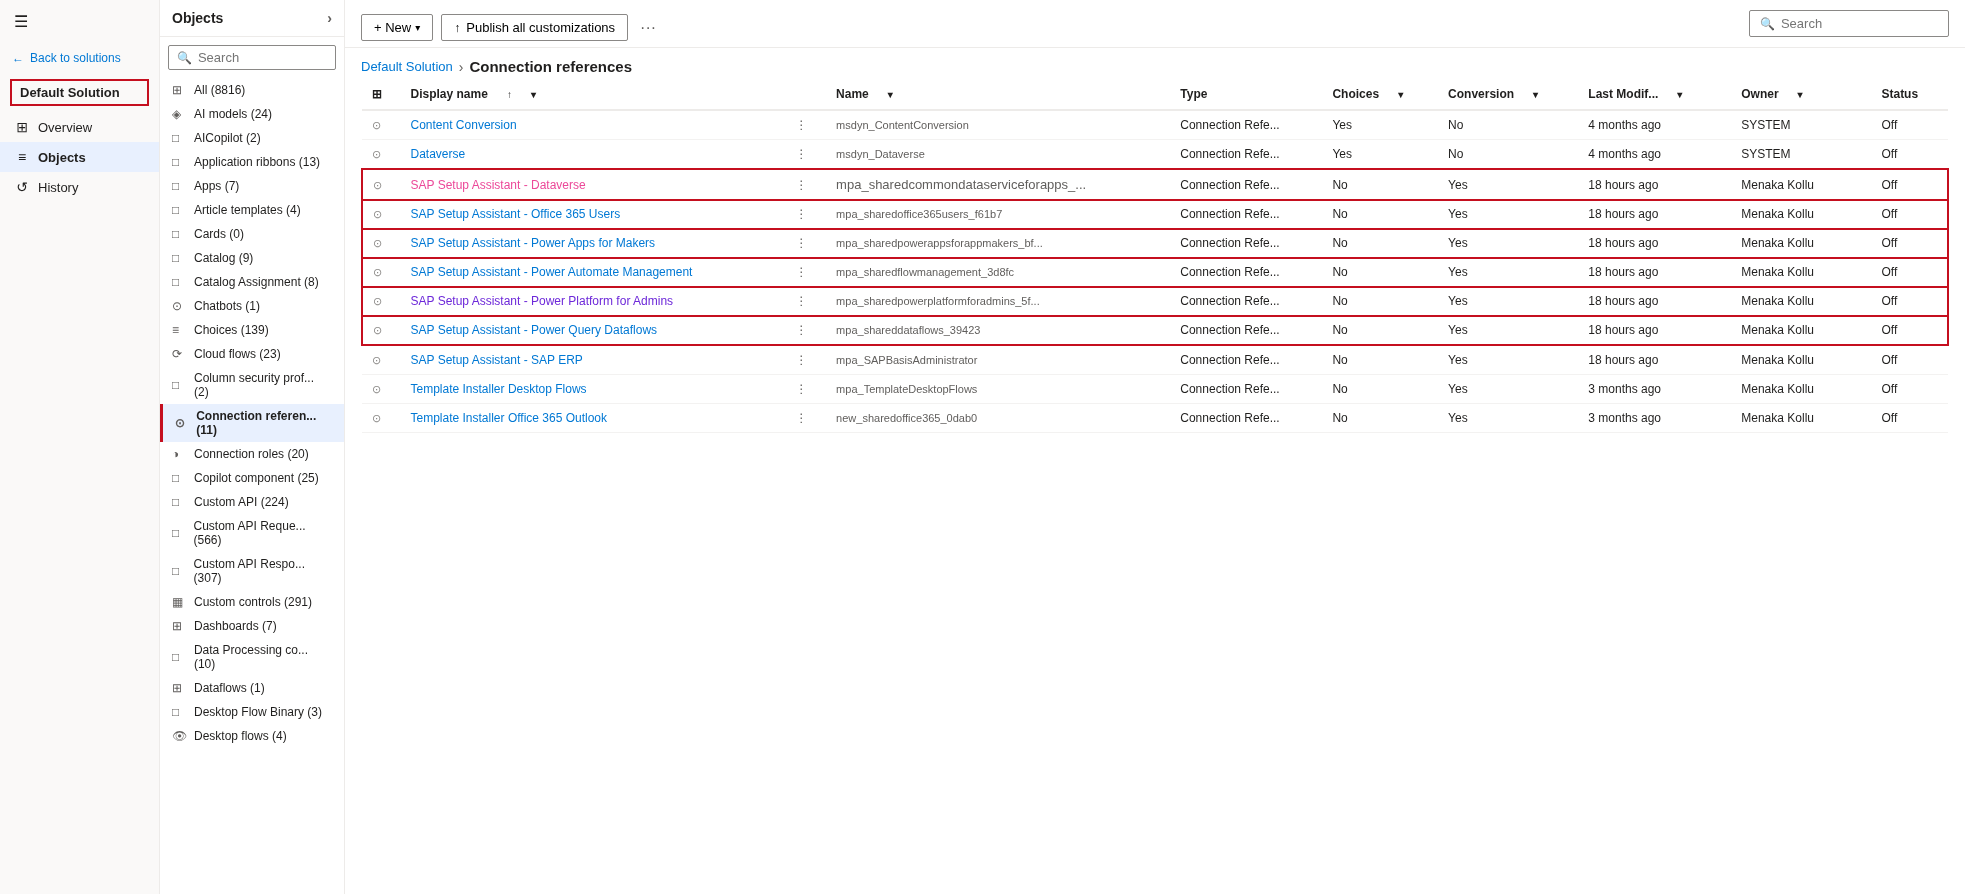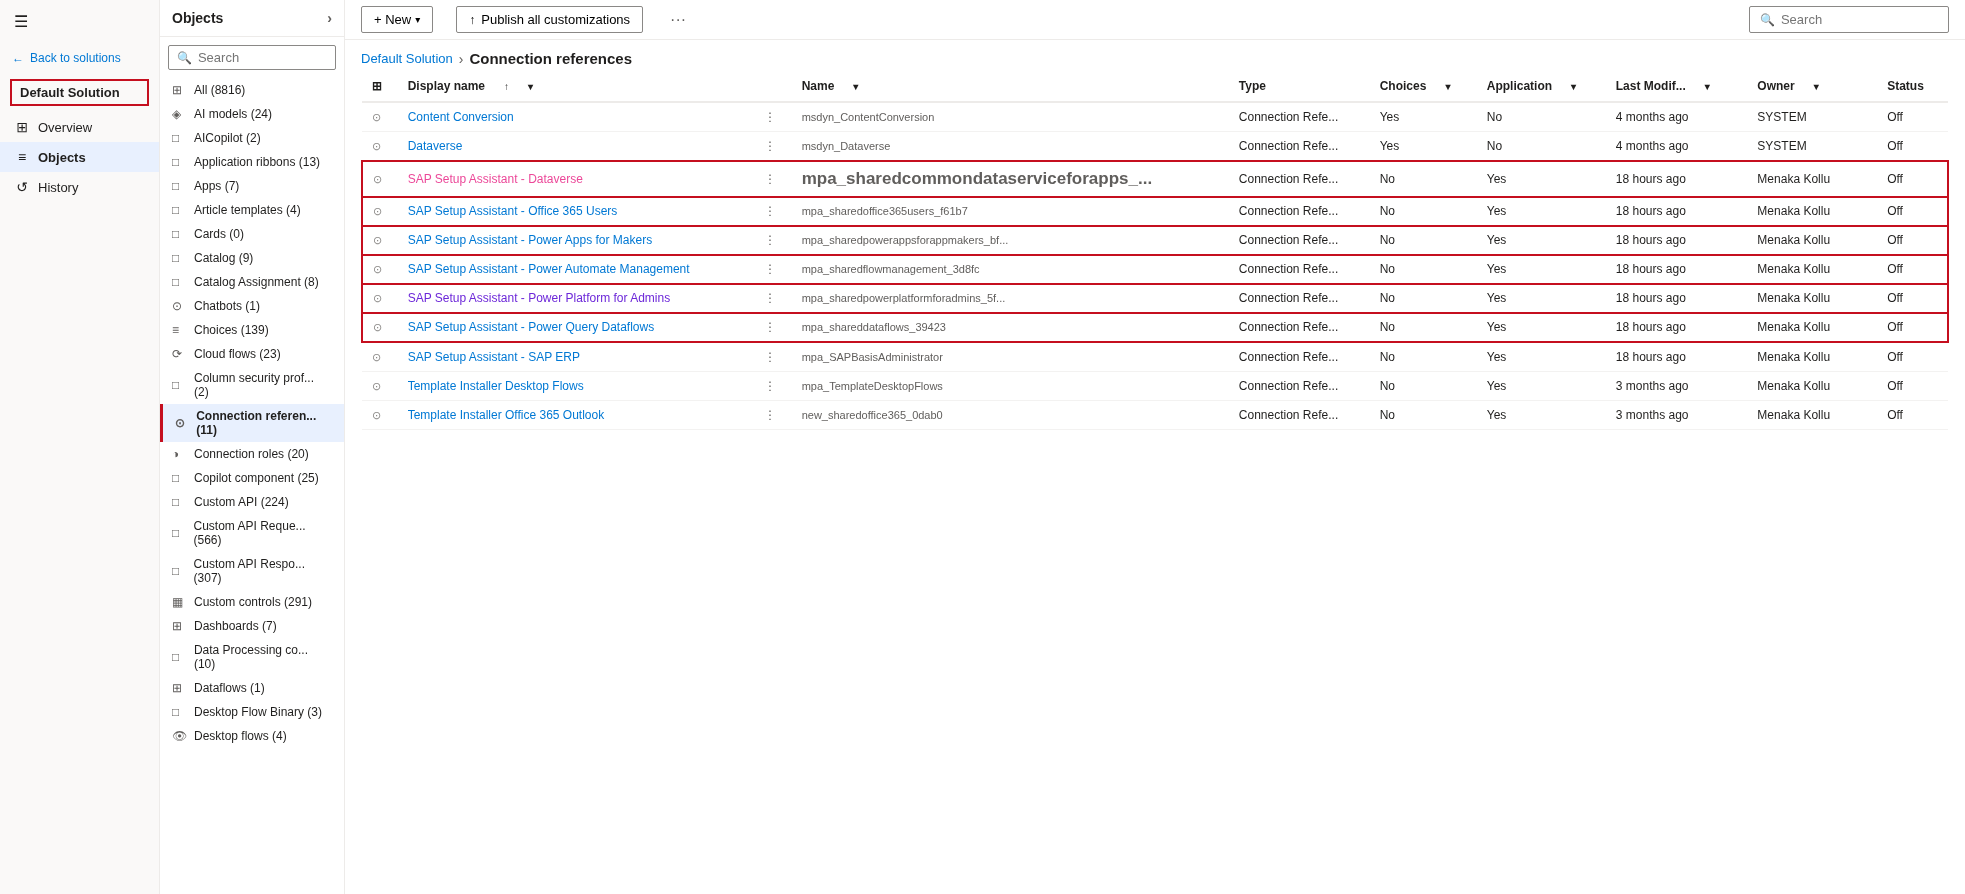--- a/index.html
+++ b/index.html
@@ -114,21 +114,22 @@
       display: flex;
       align-items: center;
       justify-content: space-between;
       padding: 6px 16px;
       border-bottom: 1px solid #edebe9;
       background: #fff;
     }
     .top-bar-left {
       display: flex;
       align-items: center;
-      gap: 23px;
+      gap: 8px;
+      margin-top: 8px;
     }
     .btn-new {
       display: flex;
       align-items: center;
       gap: 4px;
       padding: 5px 12px;
       border: 1px solid #8a8886;
       background: #fff;
       cursor: pointer;
       font-size: 13px;
@@ -415,21 +416,21 @@
             <span>Type</span>
           </th>
           <th class="col-managed">
             <span class="col-sort">
               <span>Choices</span>
               <span class="caret-icon">▾</span>
             </span>
           </th>
           <th class="col-customized">
             <span class="col-sort">
-              <span>Application</span>
+              <span>Conversion</span>
               <span class="caret-icon">▾</span>
             </span>
           </th>
           <th class="col-modified">
             <span class="col-sort">
               <span>Last Modif...</span>
               <span class="caret-icon">▾</span>
             </span>
           </th>
           <th class="col-owner">
@@ -477,21 +478,21 @@
     <td>Off</td>
   </tr>
           <tr style="background: rgb(255, 255, 255); outline: rgb(197, 15, 31) solid 2px; outline-offset: -1px; border-left: 2px solid rgb(197, 15, 31); border-right: 2px solid rgb(197, 15, 31); border-top: 2px solid rgb(197, 15, 31);">
     <td>
       <span class="row-icon">⊙</span>
     </td>
     <td style="color:#ec4899;cursor:pointer;">SAP Setup Assistant - Dataverse</td>
     <td>
       <span class="more-icon">⋮</span>
     </td>
-    <td style="color:#605e5c;font-size:17px;font-weight:bold;">mpa_sharedcommondataserviceforapps_...</td>
+    <td style="color:#605e5c;font-size:13px;">mpa_sharedcommondataserviceforapps_...</td>
     <td>Connection Refe...</td>
     <td>No</td>
     <td>Yes</td>
     <td>18 hours ago</td>
     <td>Menaka Kollu</td>
     <td>Off</td>
   </tr>
           <tr style="background: rgb(255, 255, 255); outline: rgb(197, 15, 31) solid 2px; outline-offset: -1px; border-left: 2px solid rgb(197, 15, 31); border-right: 2px solid rgb(197, 15, 31);">
     <td>
       <span class="row-icon">⊙</span>

